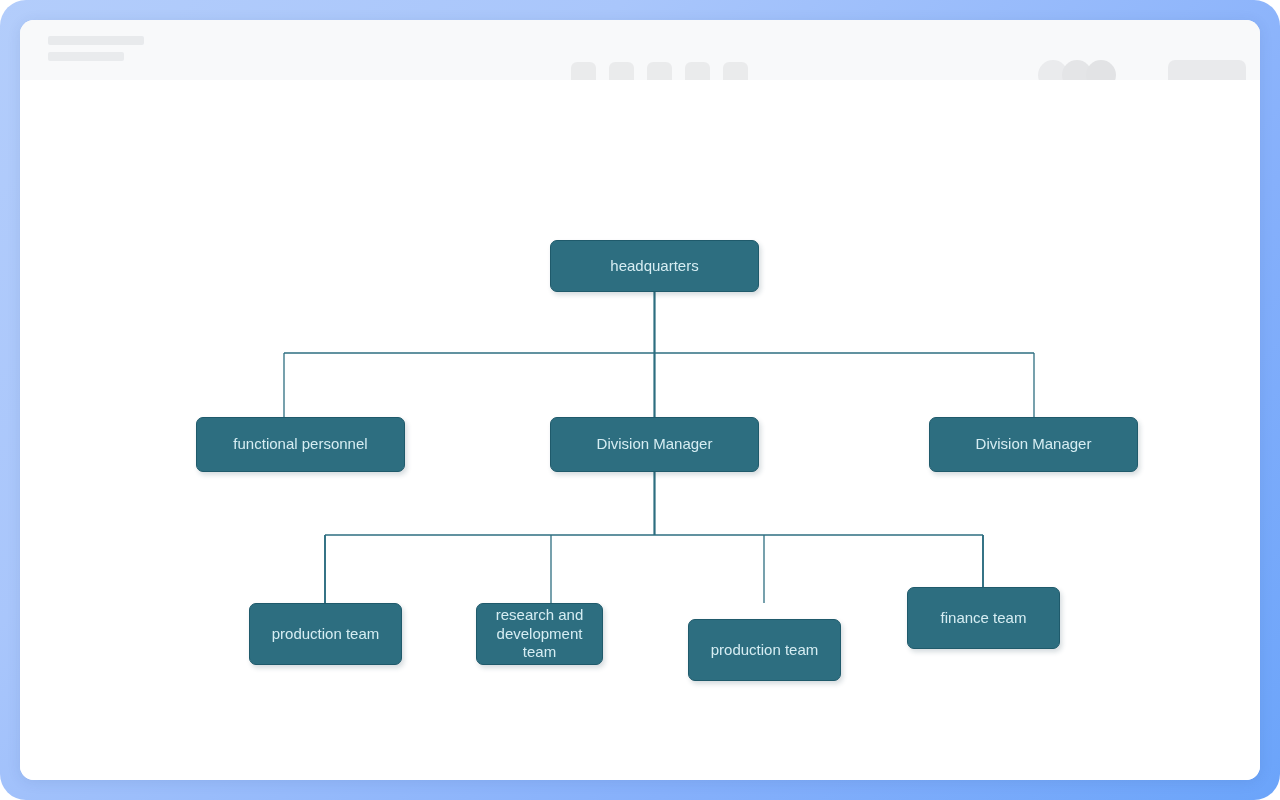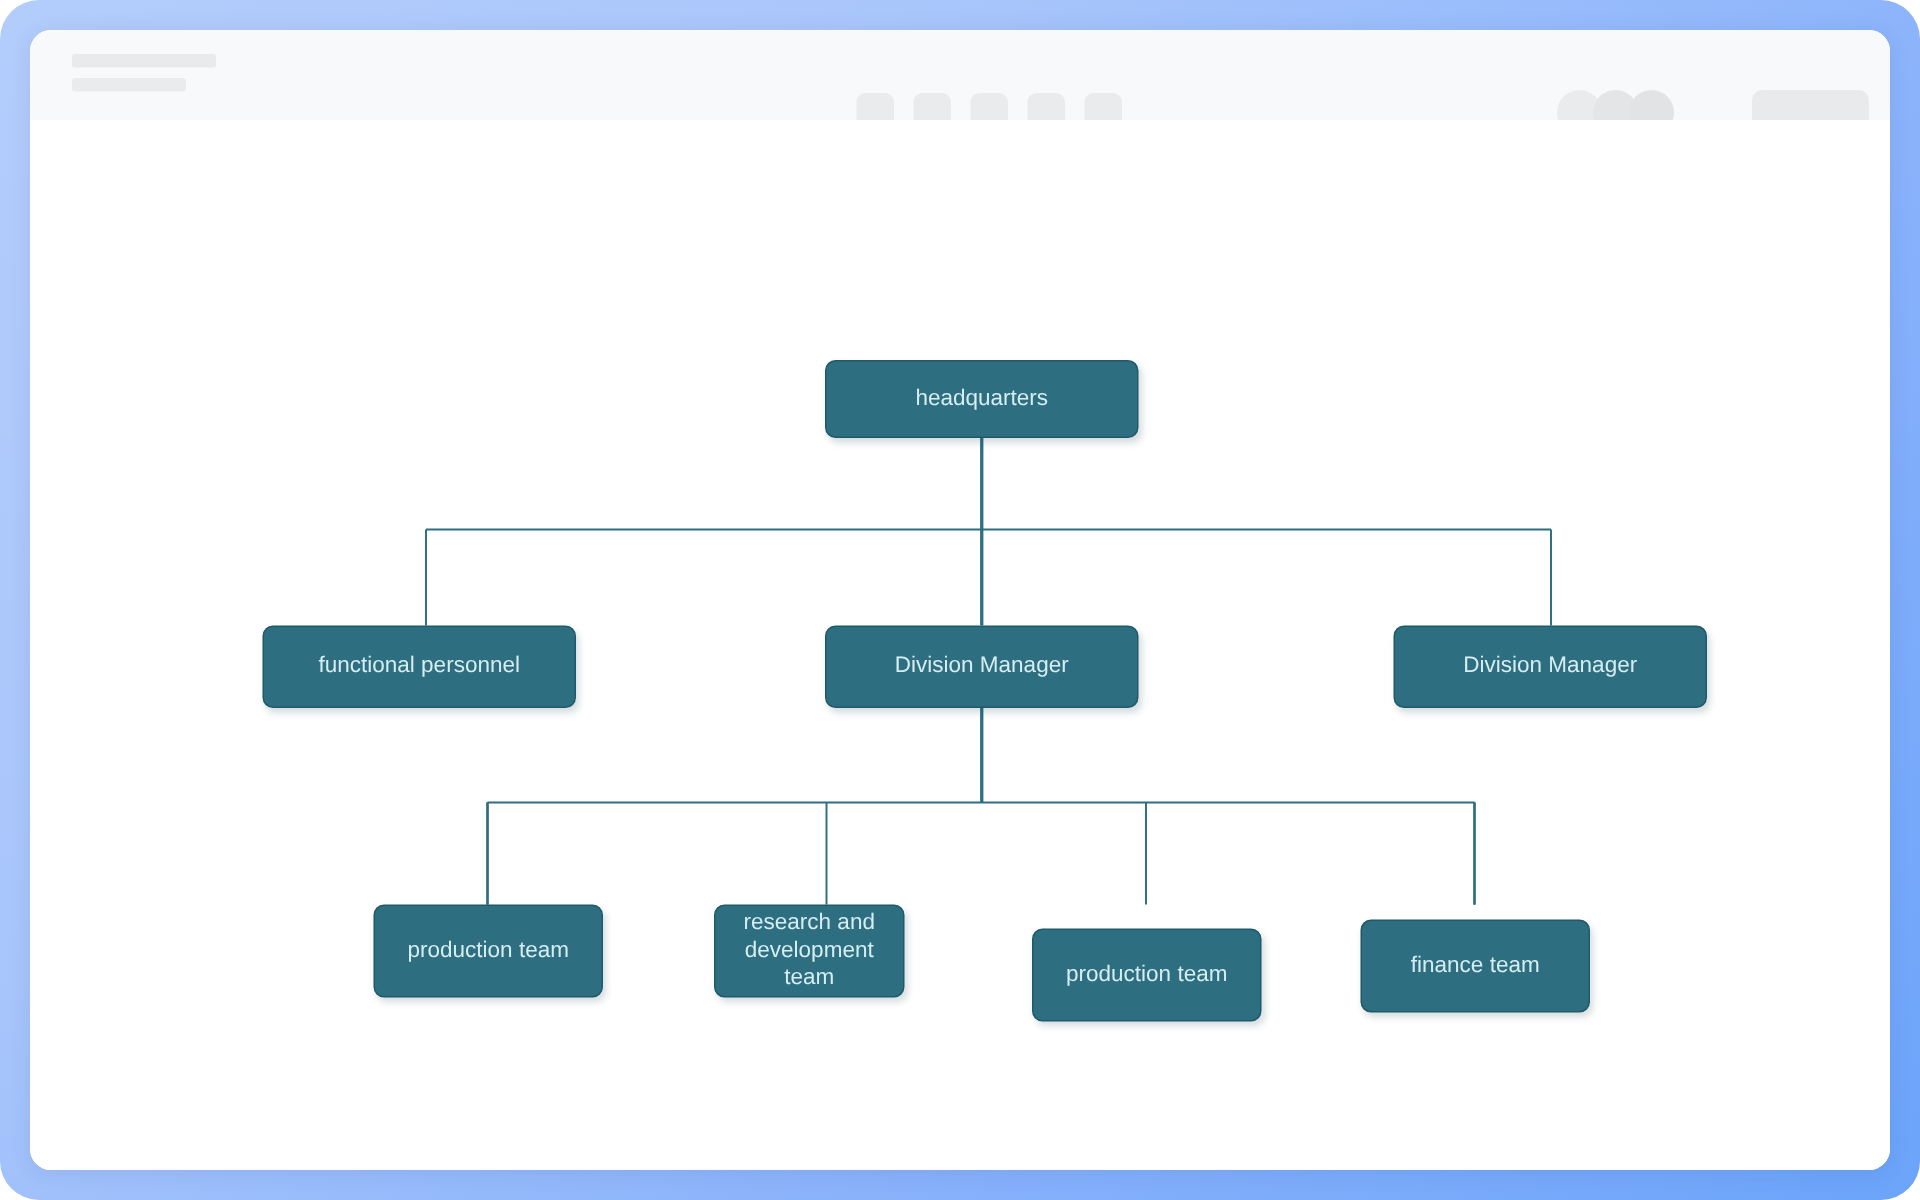--- a/index.html
+++ b/index.html
@@ -194,39 +194,39 @@
             <line x1="963" y1="523" x2="963" y2="523" stroke="#2d6e80" stroke-width="1.3"></line>
             <line x1="305" y1="455" x2="305" y2="523" stroke="#2d6e80" stroke-width="1.3"></line>
             <line x1="531" y1="455" x2="531" y2="523" stroke="#2d6e80" stroke-width="1.3"></line>
             <line x1="744" y1="455" x2="744" y2="523" stroke="#2d6e80" stroke-width="1.3"></line>
             <line x1="963" y1="455" x2="963" y2="523" stroke="#2d6e80" stroke-width="1.3"></line>
           </svg>
 
       <div class="node" style="left: 530px; top: 160px; width: 209px; height: 52px; background: rgb(45, 110, 128); border-color: rgb(31, 90, 107); color: rgb(214, 237, 242);">
             <span class="node-label">headquarters</span>
           </div>
-          <div class="node" style="left: 155px; top: 337px; width: 209px; height: 55px; background: rgb(45, 110, 128); border-color: rgb(31, 90, 107); color: rgb(214, 237, 242);">
+          <div class="node" style="left: 176px; top: 337px; width: 209px; height: 55px; background: rgb(45, 110, 128); border-color: rgb(31, 90, 107); color: rgb(214, 237, 242);">
             <span class="node-label">functional personnel</span>
           </div>
           <div class="node" style="left: 530px; top: 337px; width: 209px; height: 55px; background: rgb(45, 110, 128); border-color: rgb(31, 90, 107); color: rgb(214, 237, 242);">
             <span class="node-label">Division Manager</span>
           </div>
           <div class="node" style="left: 909px; top: 337px; width: 209px; height: 55px; background: rgb(45, 110, 128); border-color: rgb(31, 90, 107); color: rgb(214, 237, 242);">
             <span class="node-label">Division Manager</span>
           </div>
           <div class="node" style="left: 229px; top: 523px; width: 153px; height: 62px; background: rgb(45, 110, 128); border-color: rgb(31, 90, 107); color: rgb(214, 237, 242);">
             <span class="node-label">production team</span>
           </div>
           <div class="node" style="left: 456px; top: 523px; width: 127px; height: 62px; background: rgb(45, 110, 128); border-color: rgb(31, 90, 107); color: rgb(214, 237, 242);">
             <span class="node-label">research and
 development team</span>
           </div>
           <div class="node" style="left: 668px; top: 523px; width: 153px; height: 62px; background: rgb(45, 110, 128); border-color: rgb(31, 90, 107); color: rgb(214, 237, 242); margin-top: 16px;">
             <span class="node-label">production team</span>
           </div>
-          <div class="node" style="left: 887px; top: 533px; width: 153px; height: 62px; background: rgb(45, 110, 128); border-color: rgb(31, 90, 107); color: rgb(214, 237, 242); text-align: center;">
+          <div class="node" style="left: 887px; top: 507px; width: 153px; height: 62px; background: rgb(45, 110, 128); border-color: rgb(31, 90, 107); color: rgb(214, 237, 242); text-align: center;">
             <span class="node-label">finance team</span>
           </div>
         </div>
     </div>
 
   </div>
 </div>
 
 </body></html>

